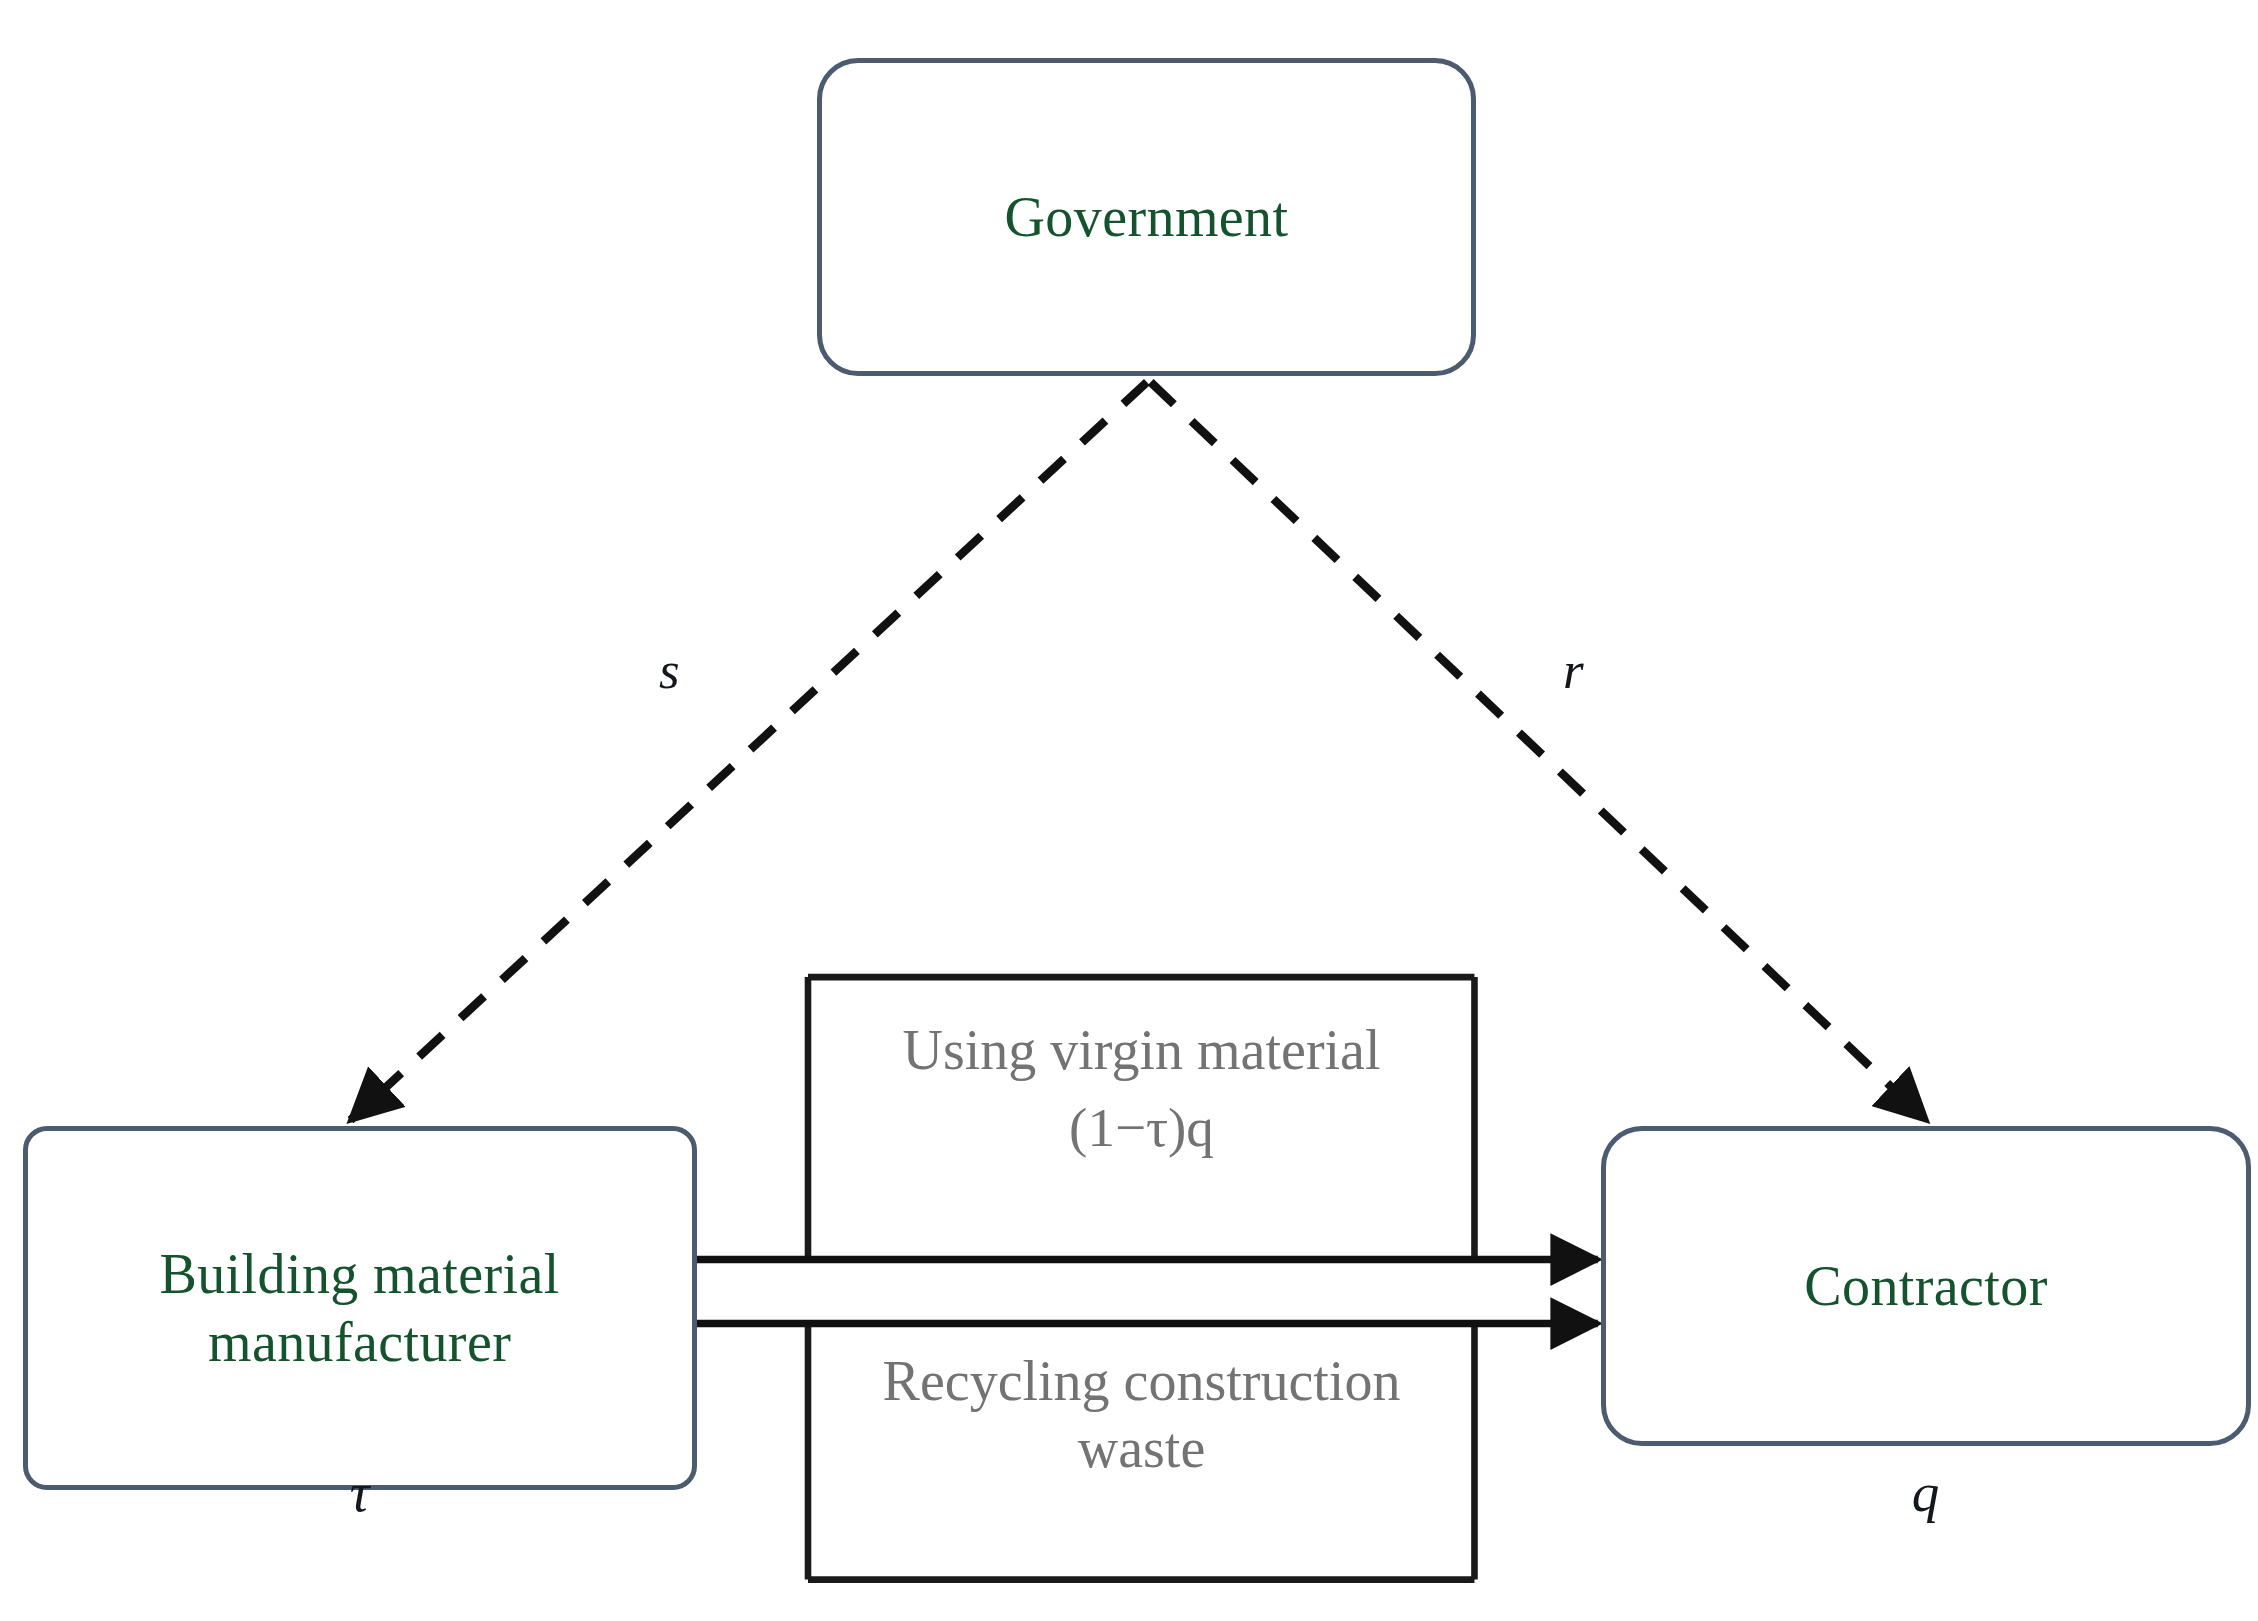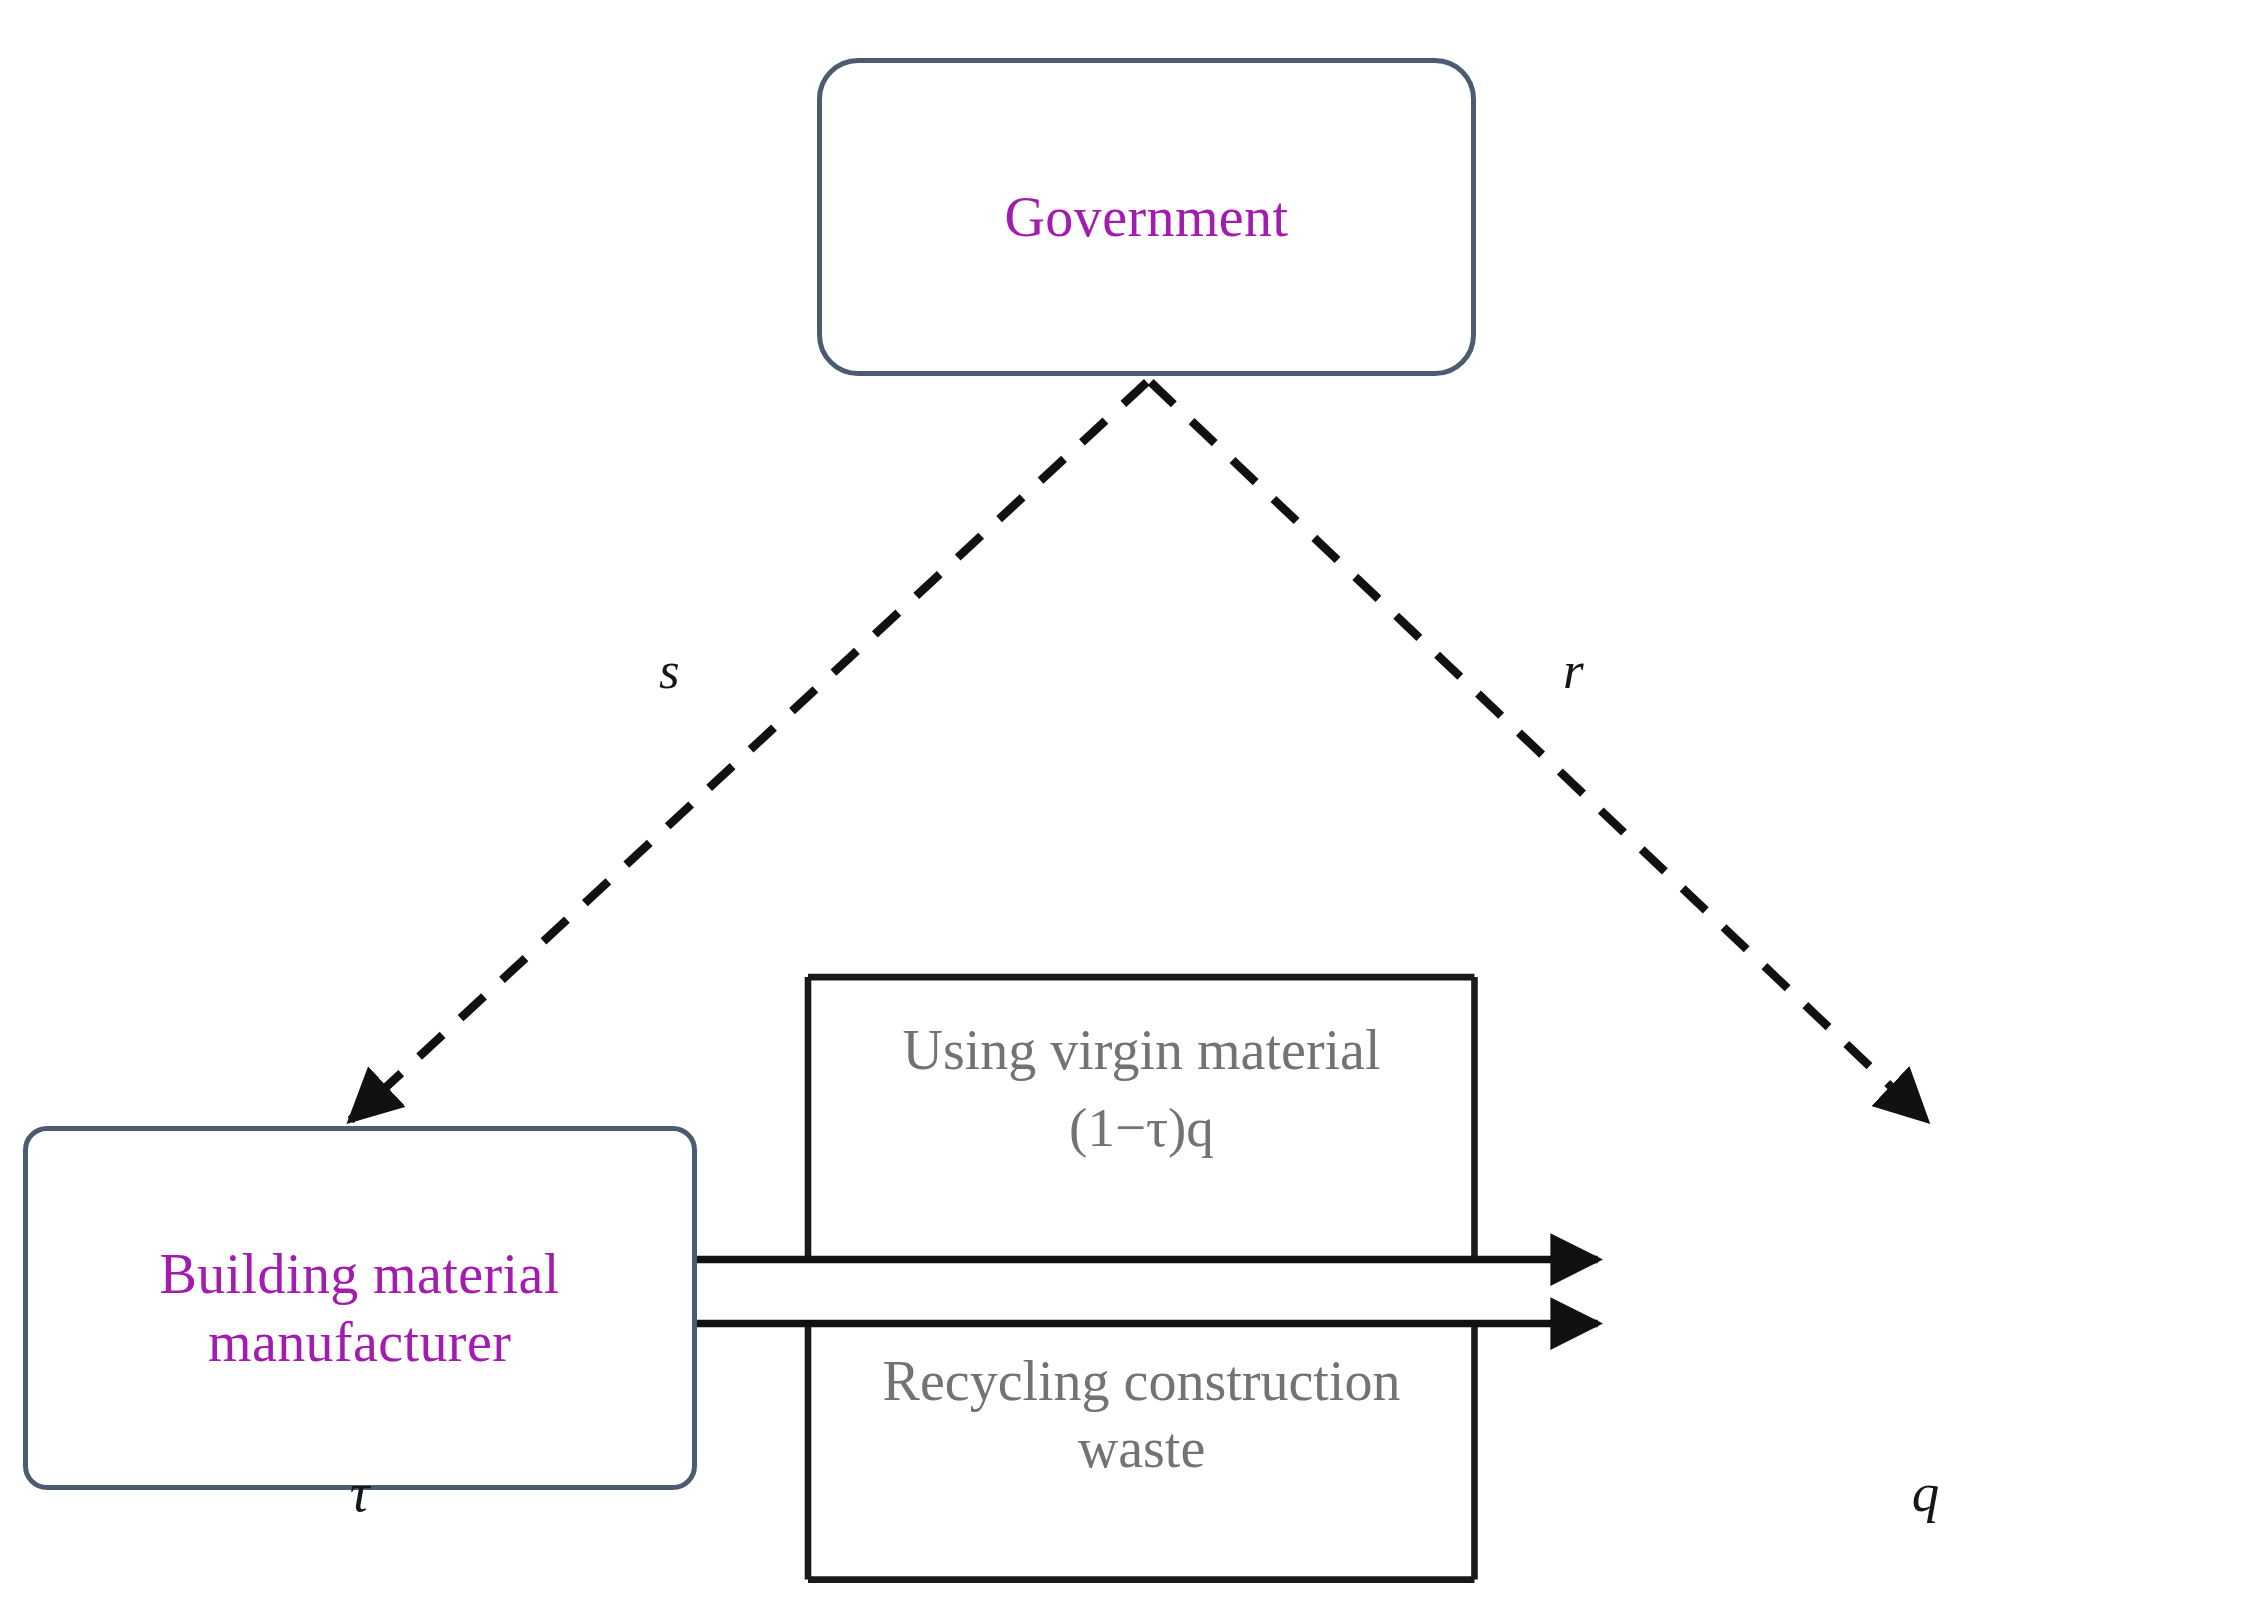--- a/index.html
+++ b/index.html
@@ -31,21 +31,21 @@
     border: 5.6px solid #4b5b70;
     border-radius: 41px;
     display: flex;
     align-items: center;
     justify-content: center;
     text-align: center;
   }
   .node-label {
     font-family: "Liberation Serif", "DejaVu Serif", serif;
     font-size: 56px;
-    color: #a21caf;
+    color: #14532d;
     line-height: 1.22;
     letter-spacing: 0.4px;
     white-space: pre-line;
   }
   #node-government {
     left: 817px;
     top: 58px;
     width: 659px;
     height: 318px;
   }
@@ -149,20 +149,23 @@
 
   <div class="node-box" id="node-government">
     <span class="node-label">Government</span>
   </div>
 
   <div class="node-box" id="node-manufacturer">
     <span class="node-label">Building material
 manufacturer</span>
   </div>
 
+  <div class="node-box" id="node-contractor">
+    <span class="node-label">Contractor</span>
+  </div>
 
   <div class="center-box-text" id="center-text-virgin">
     <span>Using virgin material</span>
     <span class="formula">(1−τ)q</span>
   </div>
 
   <div class="center-box-text" id="center-text-recycling">
     <span style="white-space: pre-line;">Recycling construction
 waste</span>
   </div>

